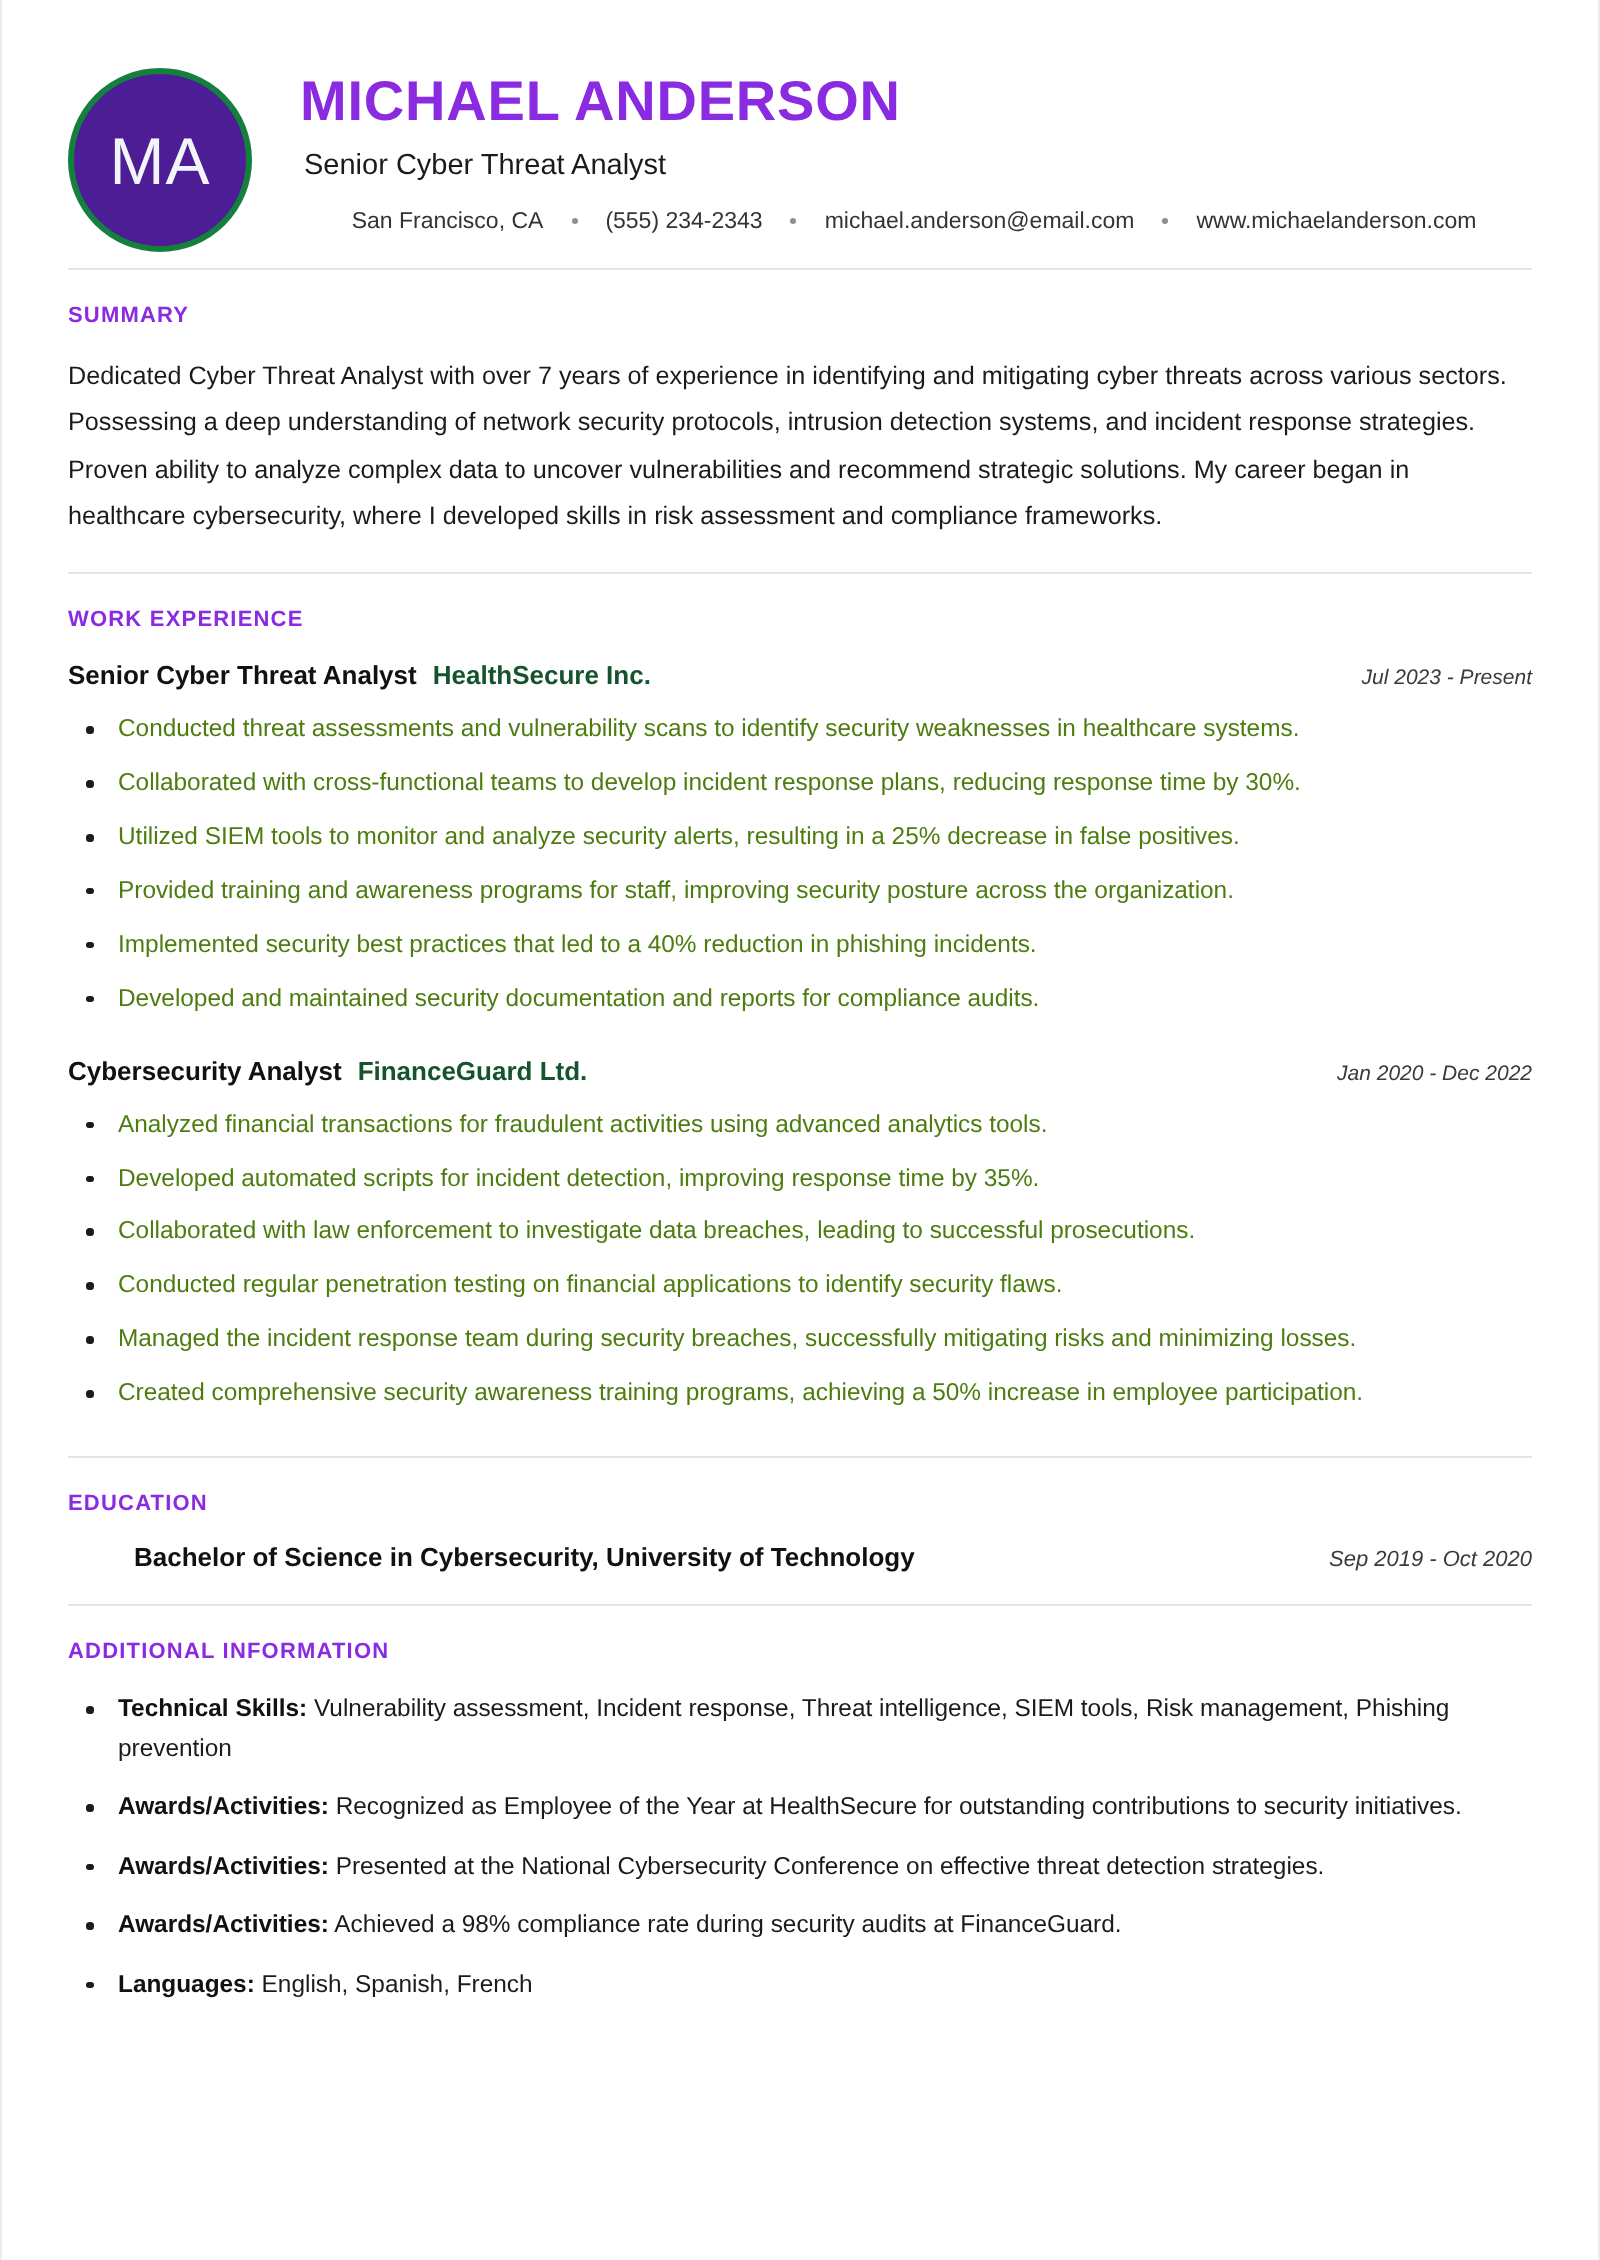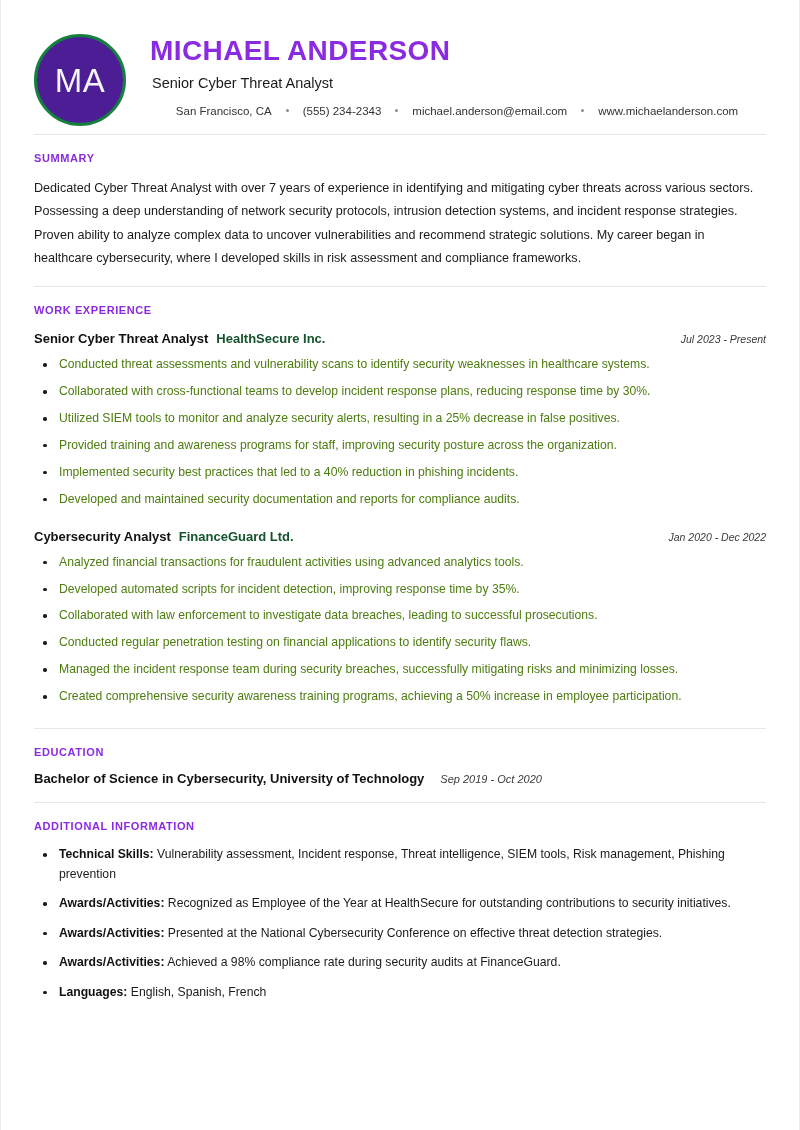--- a/index.html
+++ b/index.html
@@ -175,21 +175,22 @@
     width: 3.5px;
     height: 3.5px;
     border-radius: 50%;
     background: #1b1b1b;
   }
 
   
   .edu-row {
     display: flex;
     align-items: baseline;
-    justify-content: flex-start;
+    justify-content: space-between;
+    margin-left: 33px;
   }
   .edu-degree {
     font-size: 13px;
     font-weight: bold;
     color: #111111;
   }
   .edu-dates {
     font-size: 11px;
     font-style: italic;
     color: #3a3a3a;

